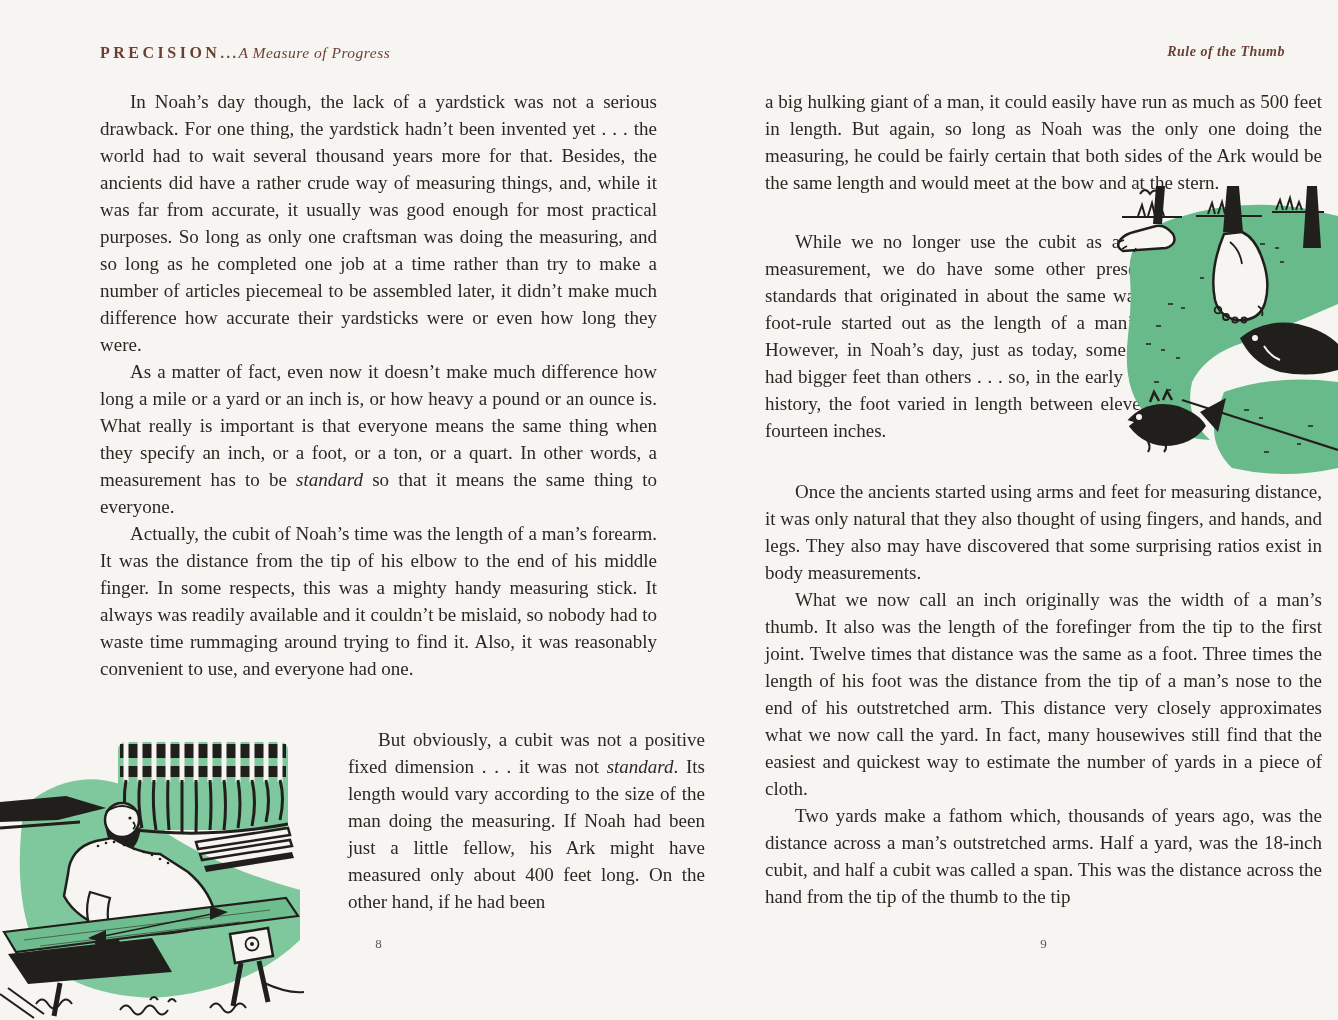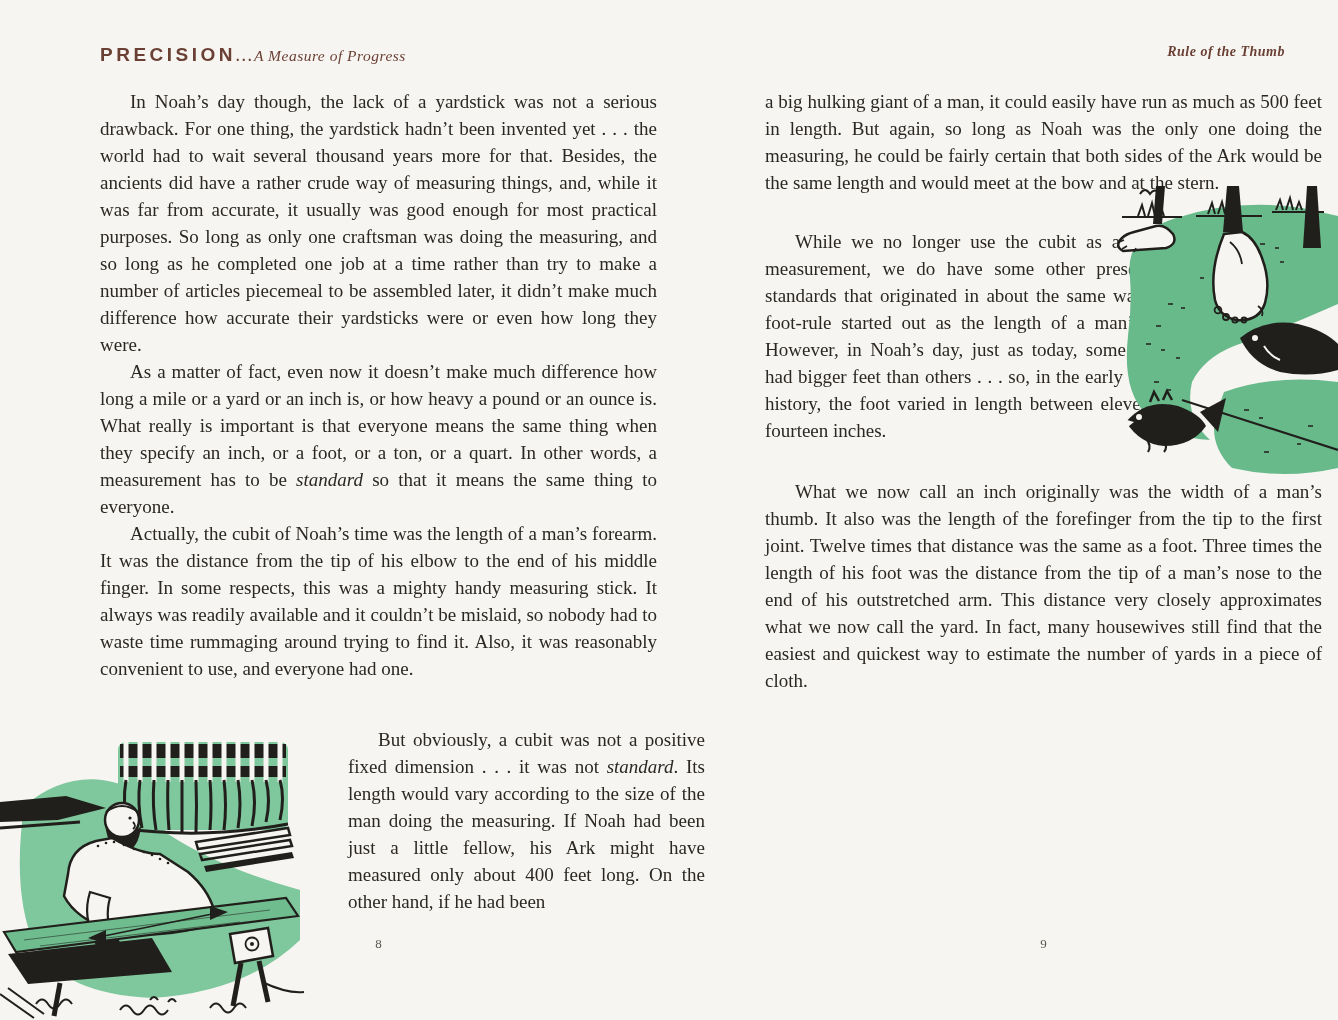--- a/index.html
+++ b/index.html
@@ -1,21 +1,21 @@
 <!DOCTYPE html>
 <html lang="en"><head>
 <meta charset="utf-8">
 <style>
   html,body{margin:0;padding:0;background:#f7f5f1;}
   .spread{position:relative;width:1338px;height:1020px;background:#f7f5f1;
           font-family:"Liberation Serif",serif;color:#2b2824;overflow:hidden;}
   .abs{position:absolute;}
   
   .hdr-left{left:100px;top:44px;color:#6a3f34;white-space:nowrap;}
-  .caps{font-family:Liberation Sans, sans-serif;font-weight:700;font-size:19px;letter-spacing:3.5px;}
+  .caps{font-family:Liberation Serif, serif;font-weight:700;font-size:16px;letter-spacing:3.5px;}
   .hdots{font-weight:700;font-size:14px;letter-spacing:2.5px;}
   .hital{font-style:italic;font-weight:400;font-size:15.5px;letter-spacing:0.5px;}
   .hdr-right{left:765px;top:44px;width:520px;text-align:right;color:#6a3f34;
              font-style:italic;font-weight:700;font-size:14px;letter-spacing:0.5px;}
   
   .bodycol p{margin:0;font-size:19px;line-height:27px;text-align:justify;text-indent:30px;}
   .bodycol p.noindent{text-indent:0;}
   .col-l1{left:100px;top:88px;width:557px;}
   .col-l2{left:303px;top:726px;width:357px;margin-left:45px;}
   .col-r1{left:765px;top:88px;width:557px;}
@@ -147,21 +147,23 @@
 
     <div class="abs bodycol col-r1">
       <p class="noindent">a big hulking giant of a man, it could easily have run as much as 500 feet in length. But again, so long as Noah was the only one doing the measuring, he could be fairly certain that both sides of the Ark would be the same length and would meet at the bow and at the stern.</p>
     </div>
 
     <div class="abs bodycol col-r2">
       <p>While we no longer use the cubit as a unit of measurement, we do have some other present-day standards that originated in about the same way. Our foot-rule started out as the length of a man’s foot. However, in Noah’s day, just as today, some people had bigger feet than others . . . so, in the early days of history, the foot varied in length between eleven and fourteen inches.</p>
     </div>
 
     <div class="abs bodycol col-r3">
+      <p>Once the ancients started using arms and feet for measuring distance, it was only natural that they also thought of using fingers, and hands, and legs. They also may have discovered that some surprising ratios exist in body measurements.</p>
       <p>What we now call an inch originally was the width of a man’s thumb. It also was the length of the forefinger from the tip to the first joint. Twelve times that distance was the same as a foot. Three times the length of his foot was the distance from the tip of a man’s nose to the end of his outstretched arm. This distance very closely approximates what we now call the yard. In fact, many housewives still find that the easiest and quickest way to estimate the number of yards in a piece of cloth.</p>
+      <p>Two yards make a fathom which, thousands of years ago, was the distance across a man’s outstretched arms. Half a yard, was the 18-inch cubit, and half a cubit was called a span. This was the distance across the hand from the tip of the thumb to the tip</p>
     </div>
 
     <svg class="abs illo" style="left:1112px;top:186px" width="226" height="296" viewBox="0 0 226 296" aria-hidden="true">
 
       <path d="M18,92 Q12,48 64,32 Q124,12 190,22 L226,30 L226,118 Q172,142 122,160 Q92,172 80,196 Q72,230 98,254 Q60,252 34,228 Q10,204 16,150 Q20,120 18,92 Z" fill="#68ba8b"></path>
 
       <path d="M112,206 Q162,188 226,196 L226,282 Q172,294 120,282 Q96,258 104,228 Z" fill="#68ba8b"></path>
 
       <g stroke="#211f1c" stroke-width="2" fill="none">
         <path d="M26,30 l4,-11 l3,11 m3,0 l4,-13 l3,13 m3,0 l3,-9 l3,9"></path>

